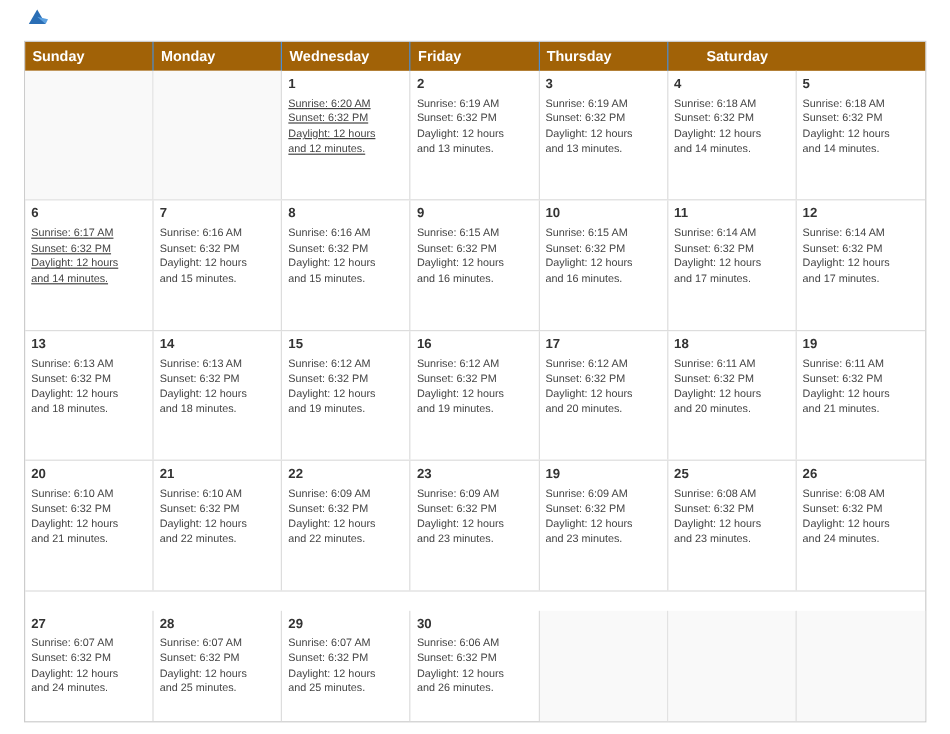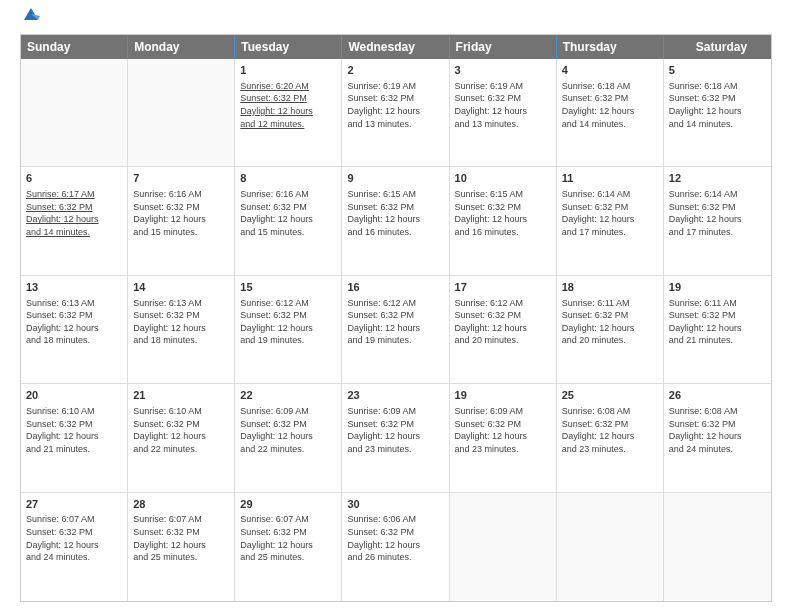--- a/index.html
+++ b/index.html
@@ -62,42 +62,42 @@
     }
     .calendar {
       flex: 1;
       display: flex;
       flex-direction: column;
       border: 1px solid #ccc;
     }
     .cal-header {
       display: grid;
       grid-template-columns: repeat(7, 1fr);
-      background: #737373;
+      background: #a16207;
     }
     .cal-header-cell {
       color: #fff;
       font-weight: bold;
       font-size: 12px;
       padding: 5px 6px;
       text-align: left;
       border-right: 1px solid #4a8ed5;
     }
     .cal-header-cell:last-child { border-right: none; margin-left: 26px; }
     .cal-body {
       flex: 1;
       display: grid;
       grid-template-rows: repeat(5, 1fr);
     }
     .cal-row {
       display: grid;
       grid-template-columns: repeat(7, 1fr);
       border-bottom: 1px solid #ddd;
     }
-    .cal-row:last-child { border-bottom: none; }
+    .cal-row:last-child { border-bottom: none; margin-top: 16px; }
     .cal-cell {
       border-right: 1px solid #ddd;
       padding: 4px 5px;
       font-size: 9.5px;
       color: #333;
       line-height: 1.35;
       vertical-align: top;
       min-height: 80px;
     }
     .cal-cell:last-child { border-right: none; }
@@ -135,21 +135,20 @@
     <div class="title-block">
       <div class="month-title"></div>
       <div class="subtitle"></div>
     </div>
   </div>
 
   <div class="calendar">
     <div class="cal-header">
     <div class="cal-header-cell">Sunday</div>
         <div class="cal-header-cell">Monday</div>
-        <div class="cal-header-cell">Tuesday</div>
         <div class="cal-header-cell">Wednesday</div>
         <div class="cal-header-cell">Friday</div>
         <div class="cal-header-cell">Thursday</div>
         <div class="cal-header-cell">Saturday</div>
       </div>
     <div class="cal-body">
     <div class="cal-row">
           <div class="cal-cell empty"></div>
           <div class="cal-cell empty"></div>
           <div class="cal-cell">

